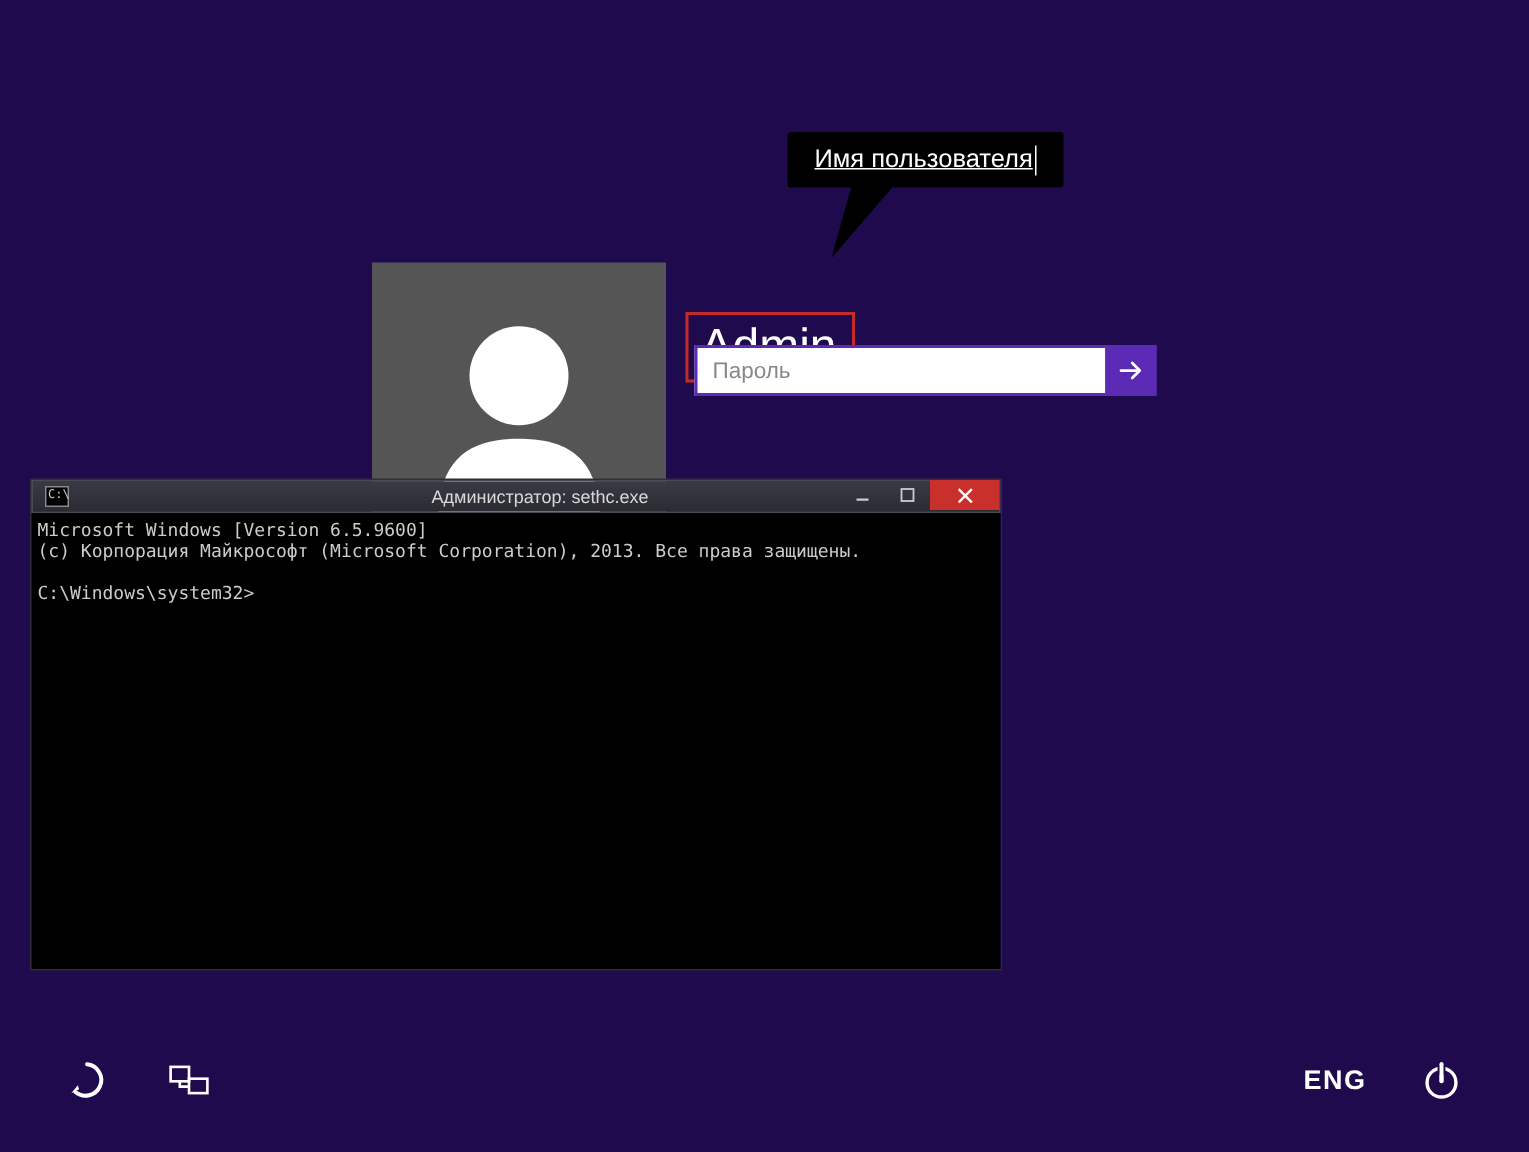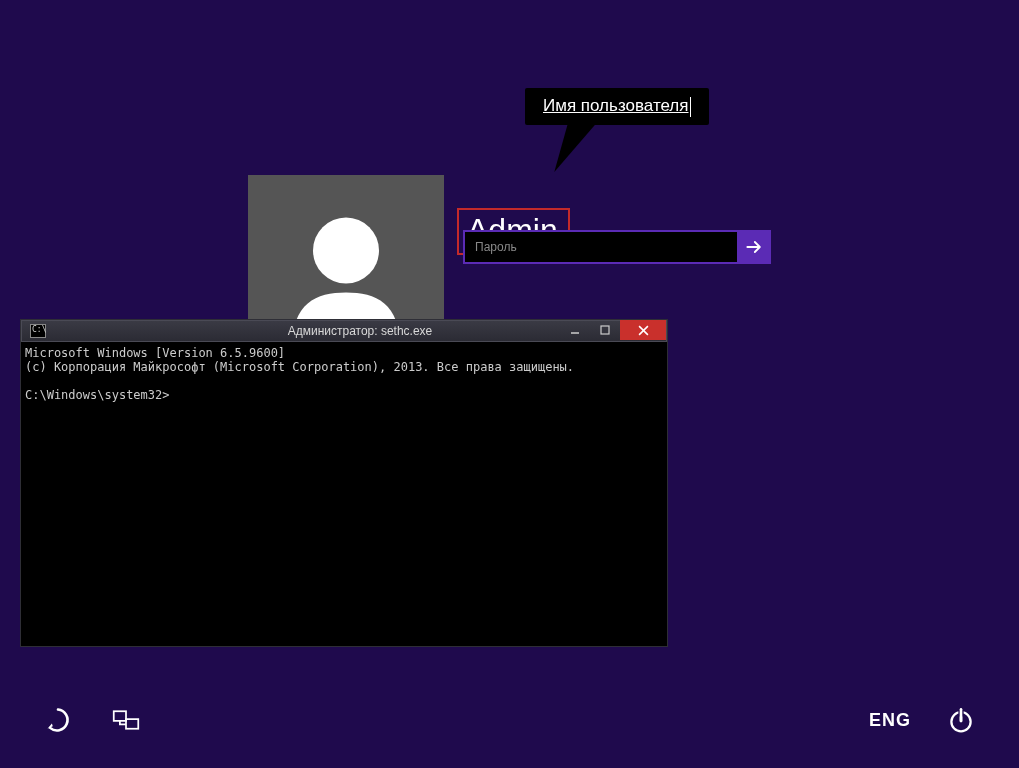--- a/index.html
+++ b/index.html
@@ -83,24 +83,24 @@
     .pw-group {
       position: absolute;
       left: 463px;
       top: 230px;
       width: 308px;
       height: 34px;
       display: flex;
     }
     .pw-input {
       flex: 1;
-      background: #000000;
+      background: #ffffff;
       border: 2px solid #5b2bb5;
       border-right: none;
-      font-size: 12px;
+      font-size: 15px;
       padding: 0 10px;
       color: #777;
       outline: none;
     }
     .pw-input::placeholder { color: #888; }
     .pw-submit {
       width: 34px;
       background: #5b2bb5;
       border: 2px solid #5b2bb5;
       display: flex;

